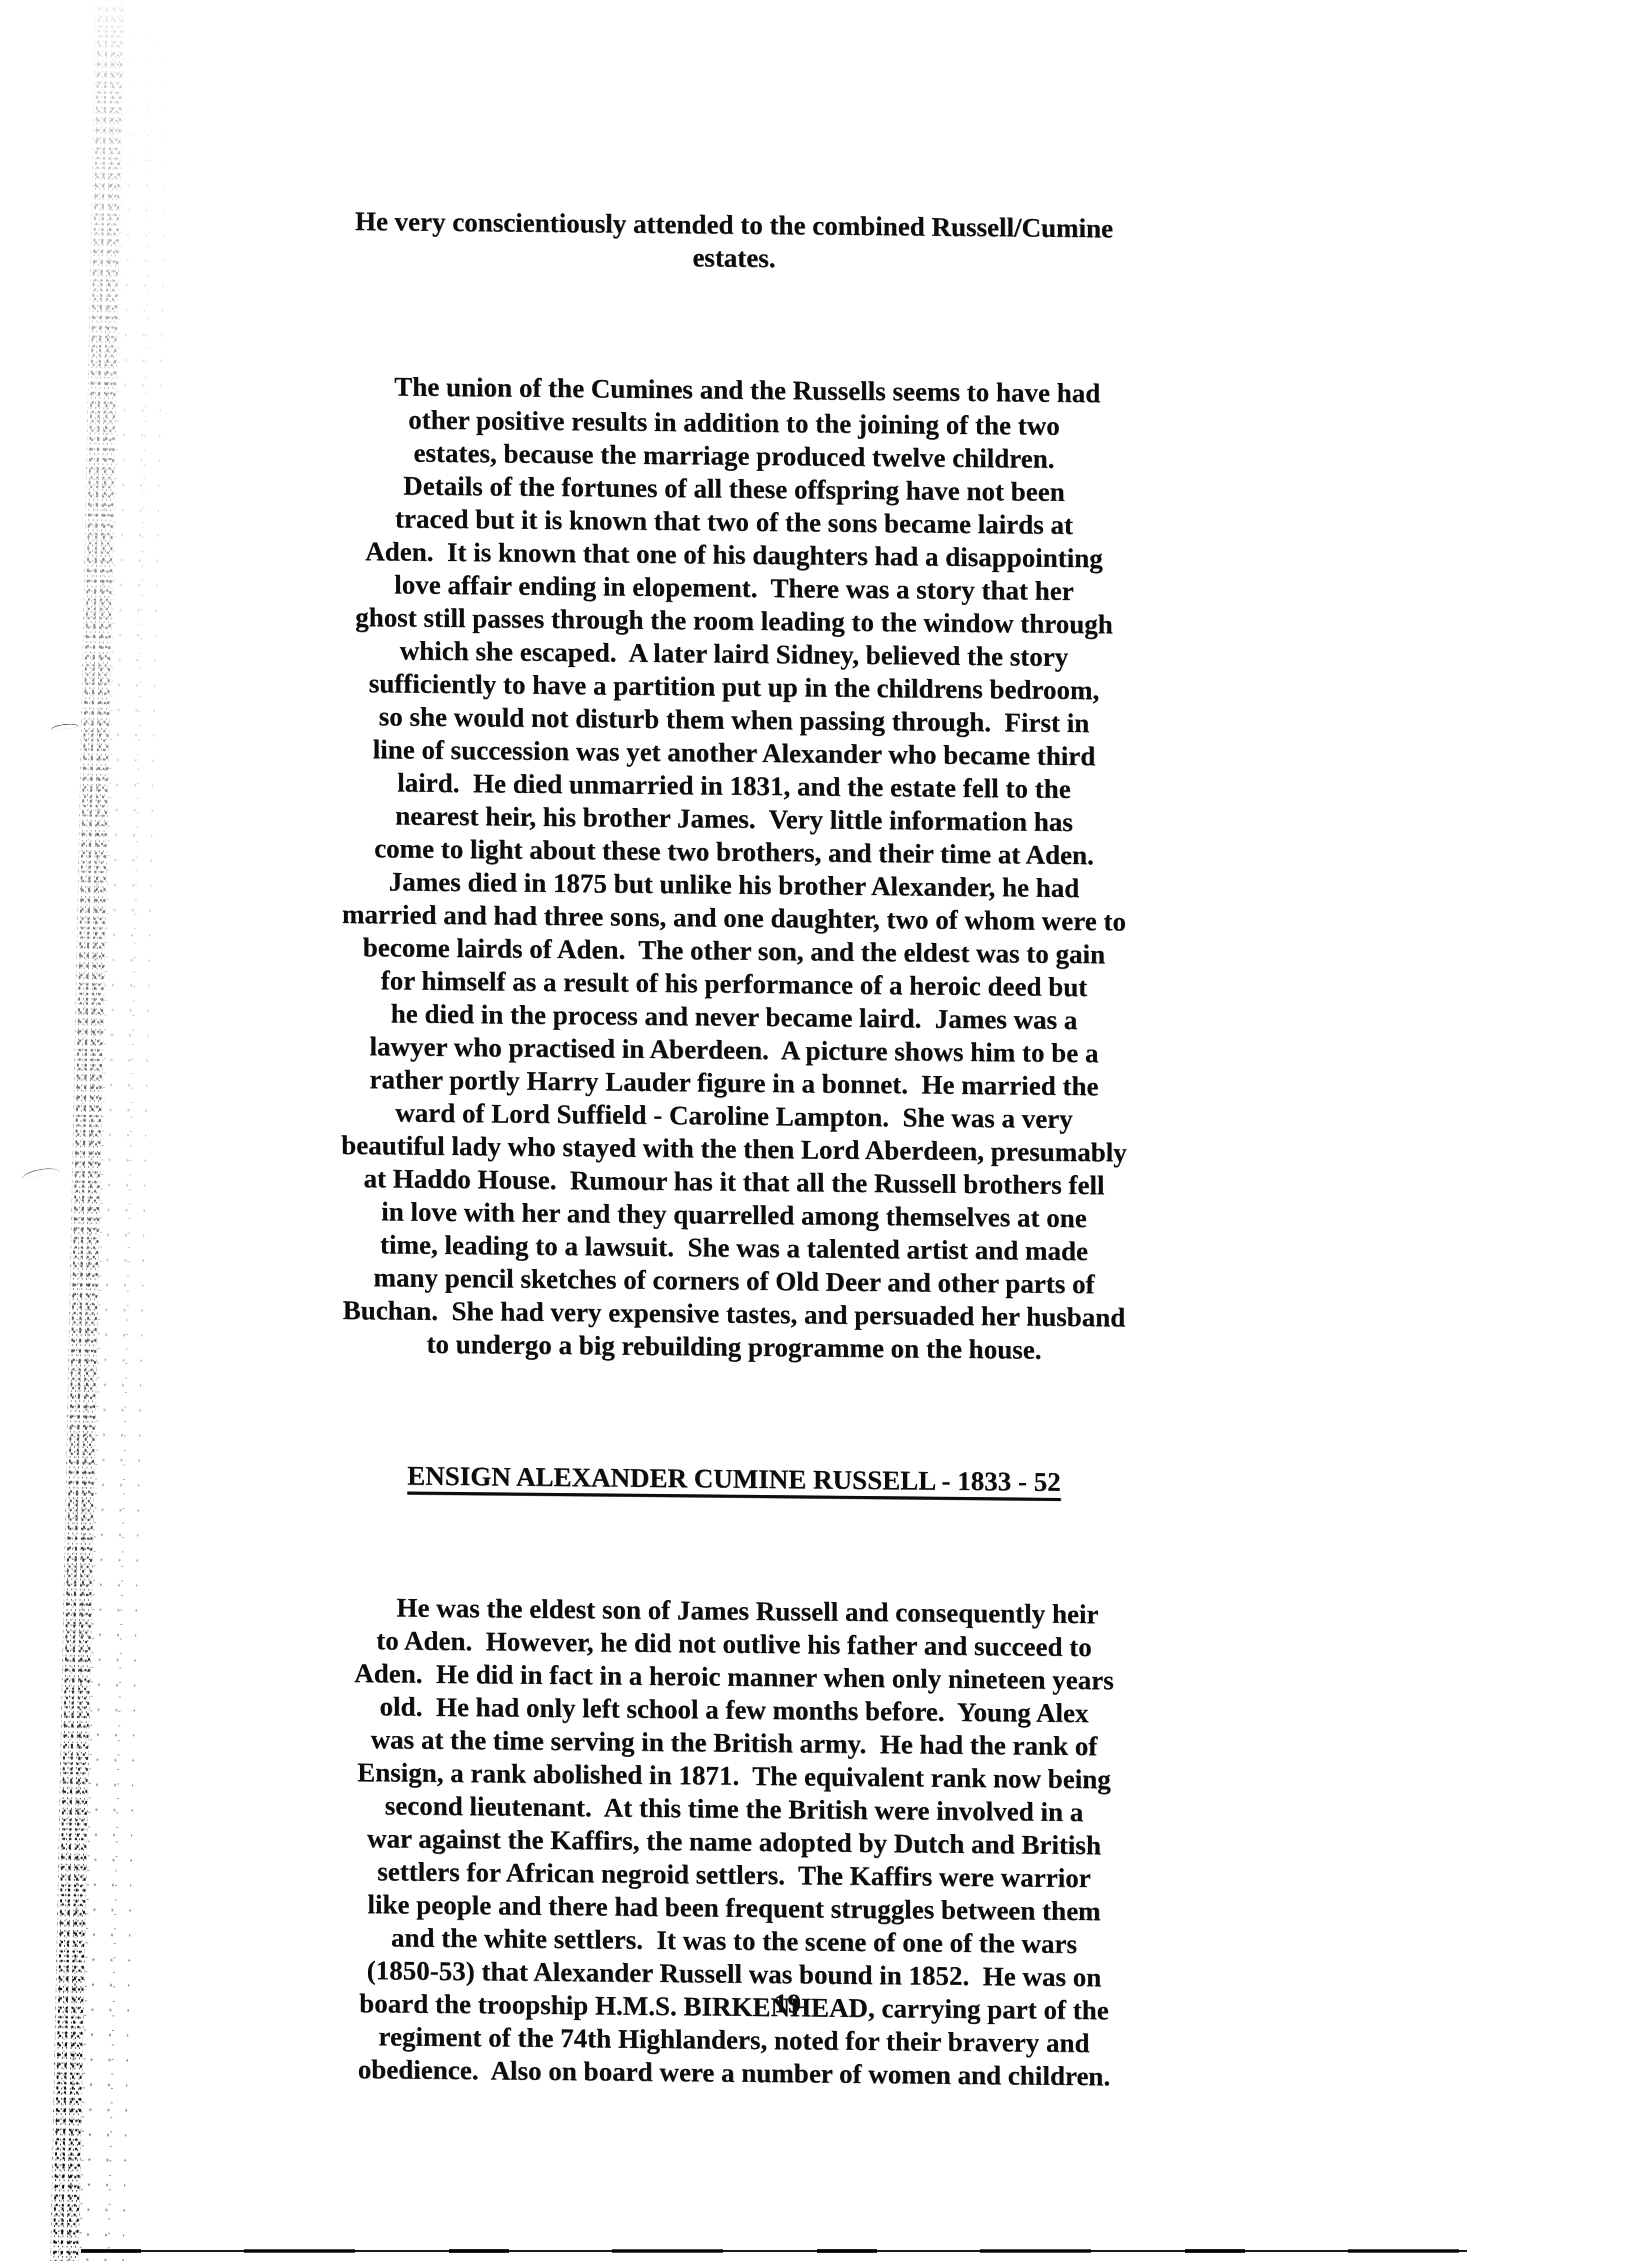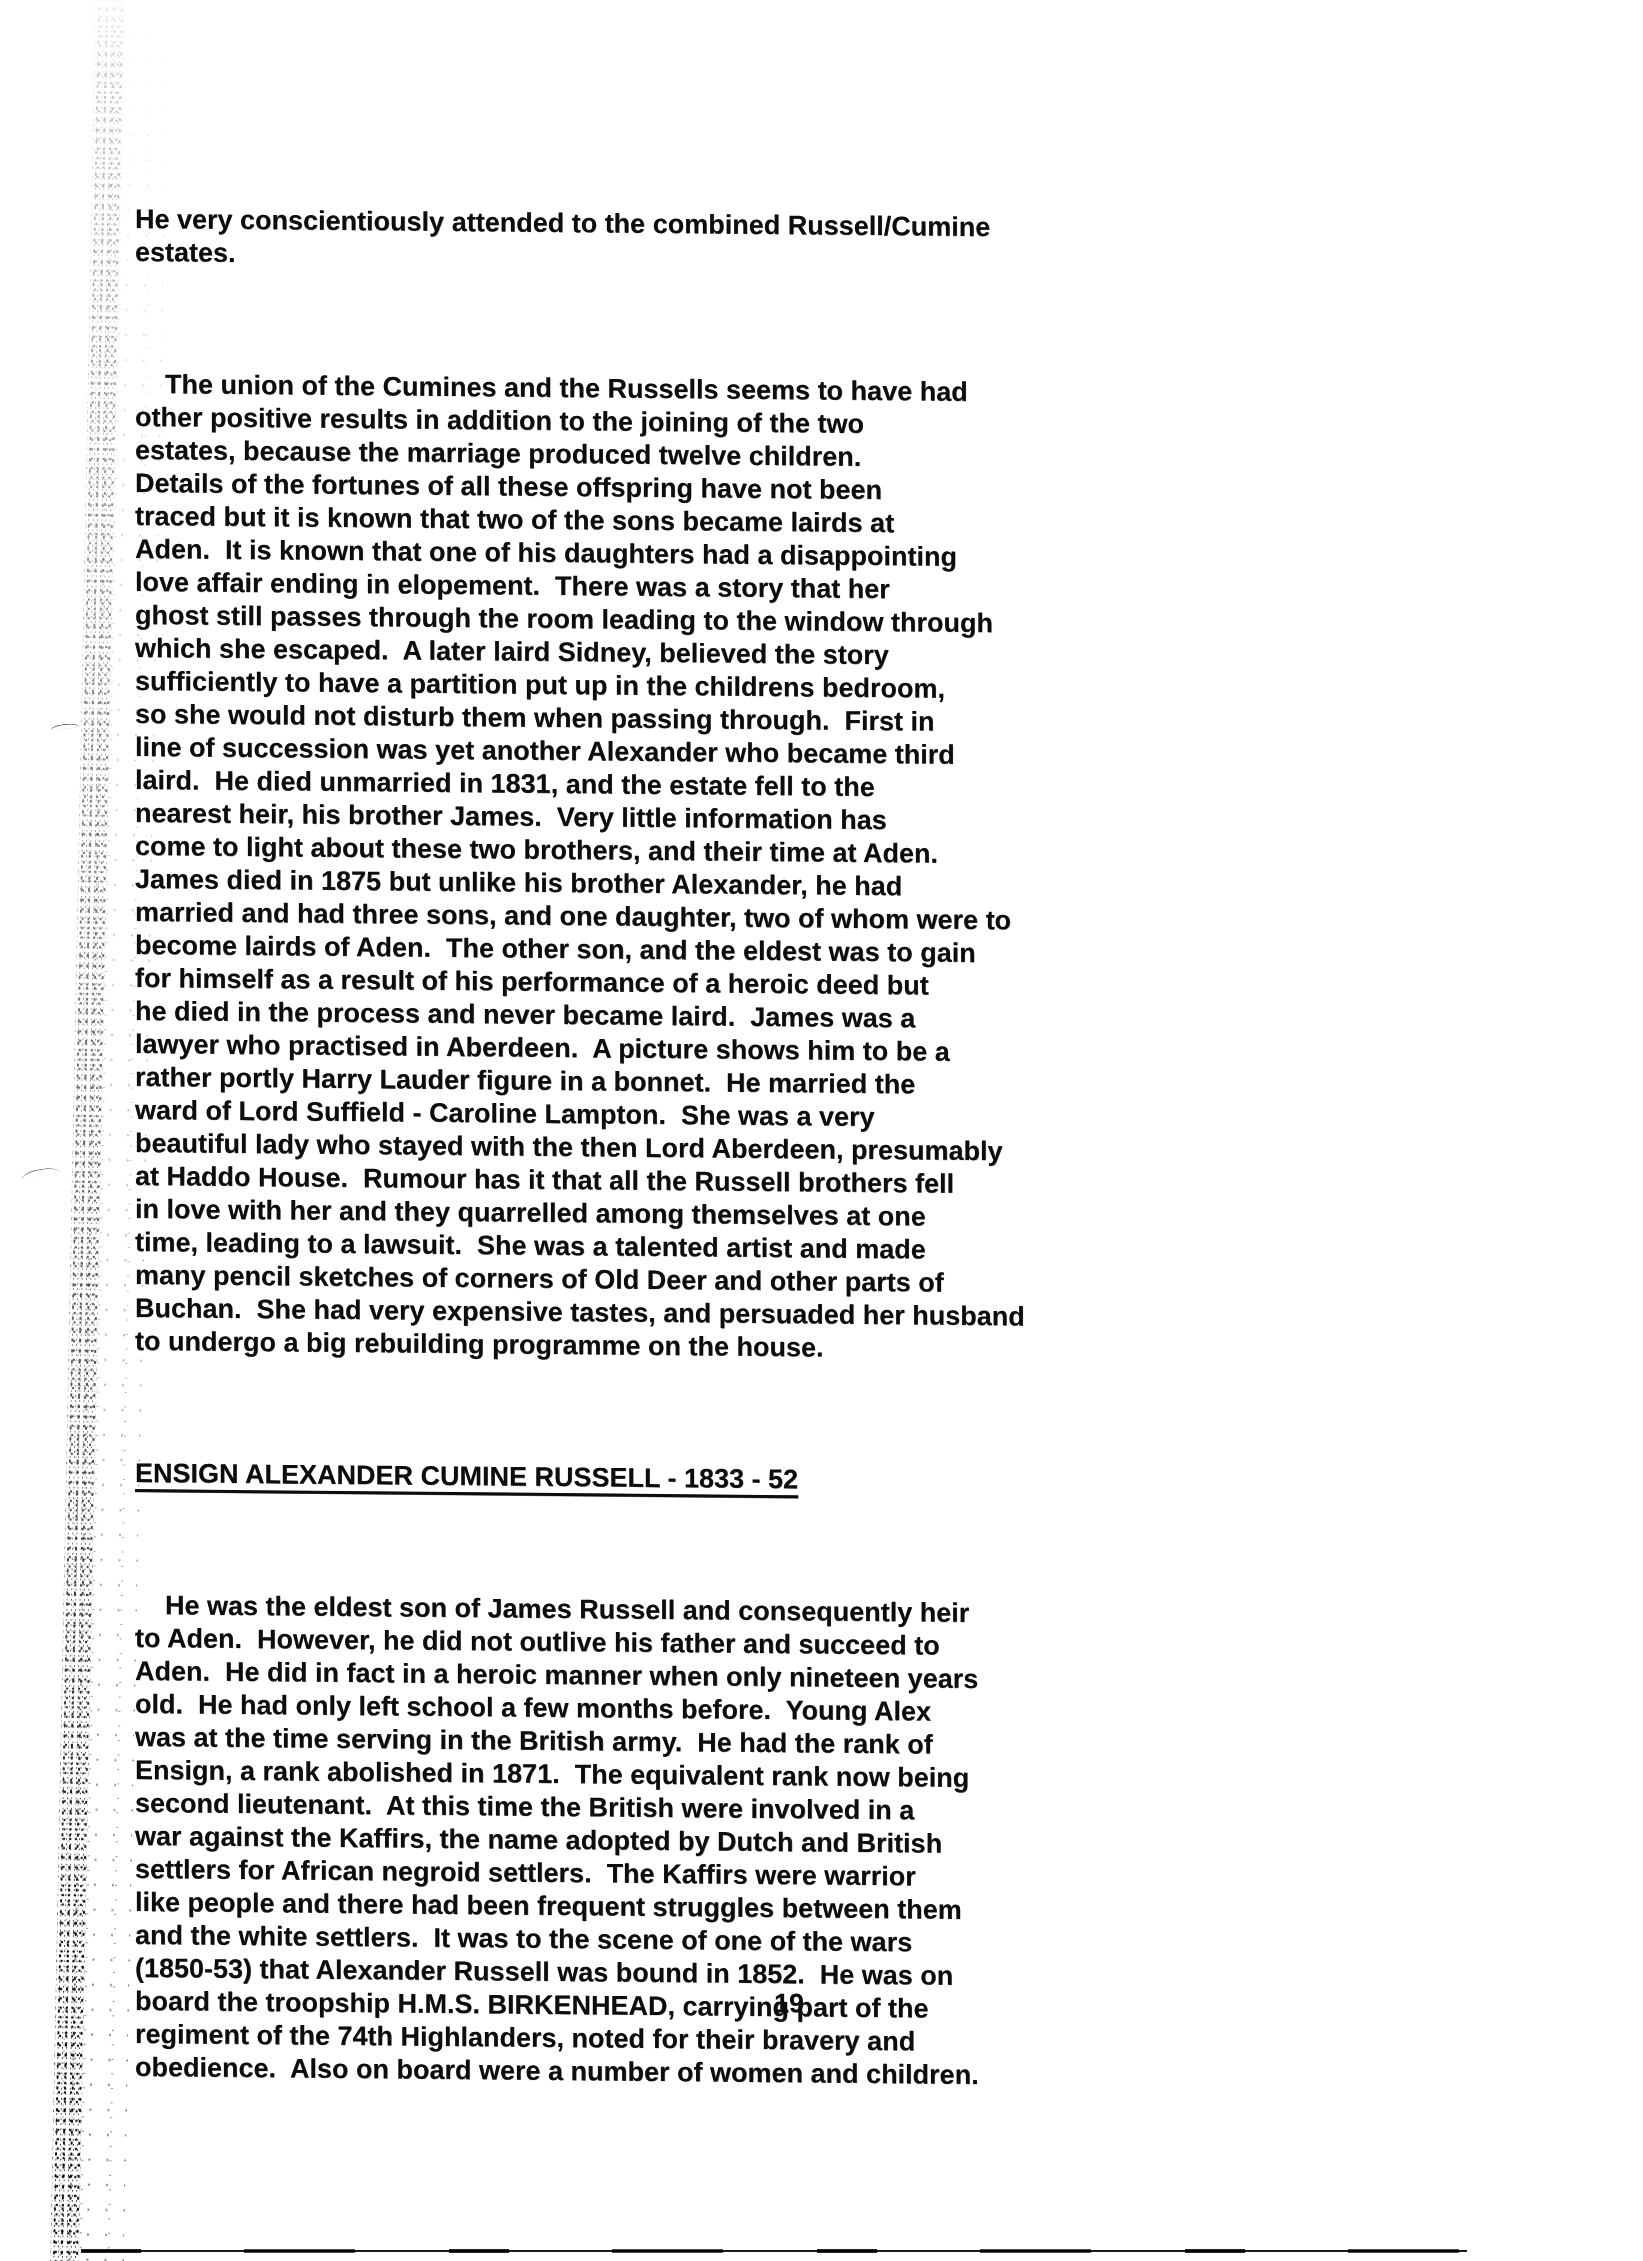--- a/index.html
+++ b/index.html
@@ -3,21 +3,22 @@
 <meta charset="utf-8">
 <style>
   html, body { margin: 0; padding: 0; background: #ffffff; }
 
   .page {
     position: relative;
     width: 1467px;
     height: 2261px;
     background: #ffffff;
     overflow: hidden;
-    font-family: Liberation Sans, sans-serif;
+    font-family: Liberation Serif, serif;
+    text-align: center;
   }
 
   
   .noise-band {
     position: absolute;
     left: 96px; top: -29px;
     width: 29px; height: 2345px;
     transform: rotate(1.15deg);
     transform-origin: 50% 0;
     background-image:

